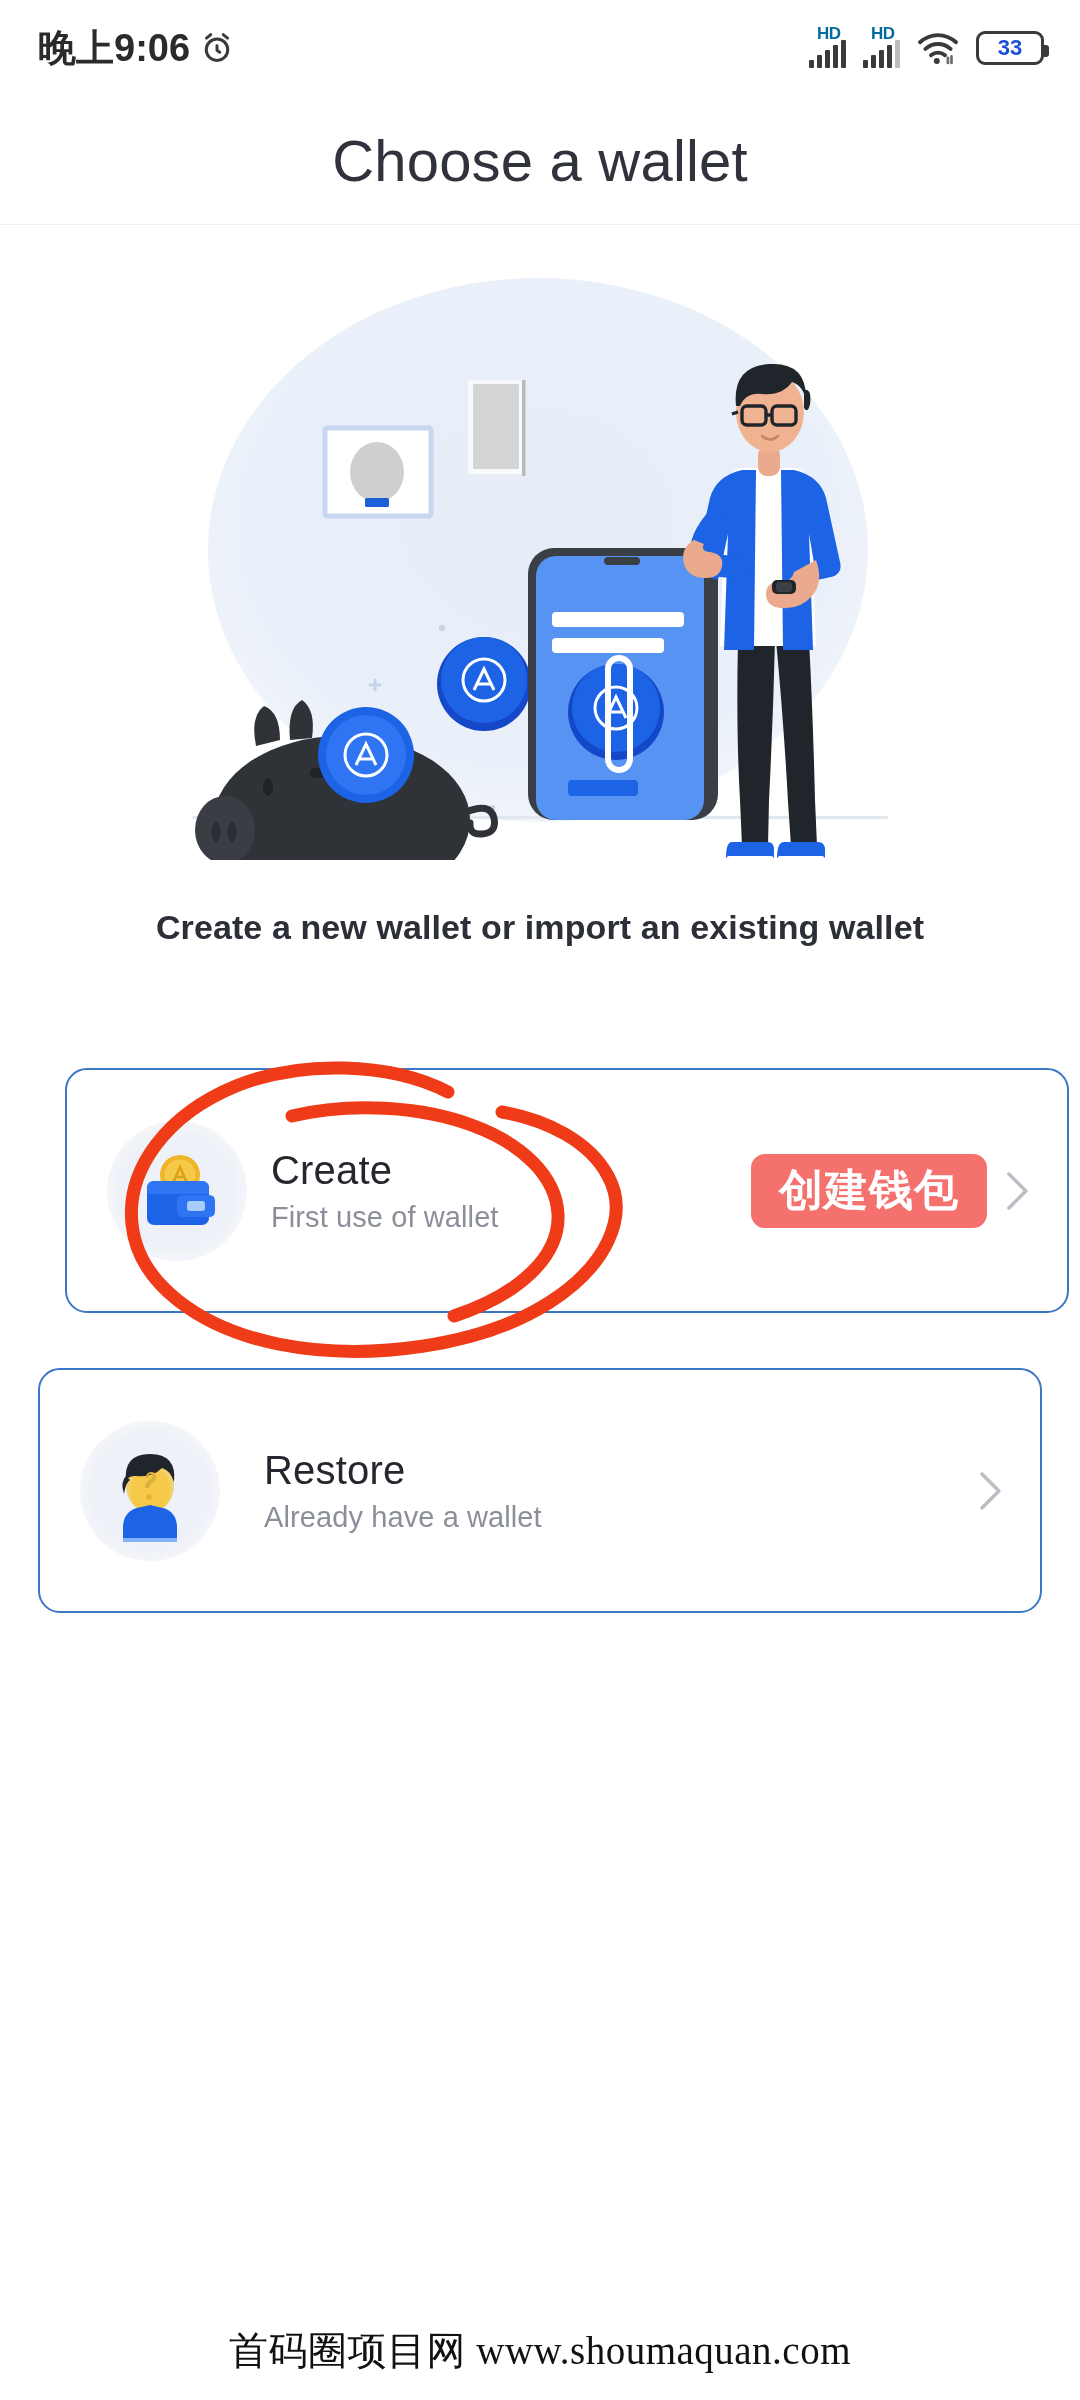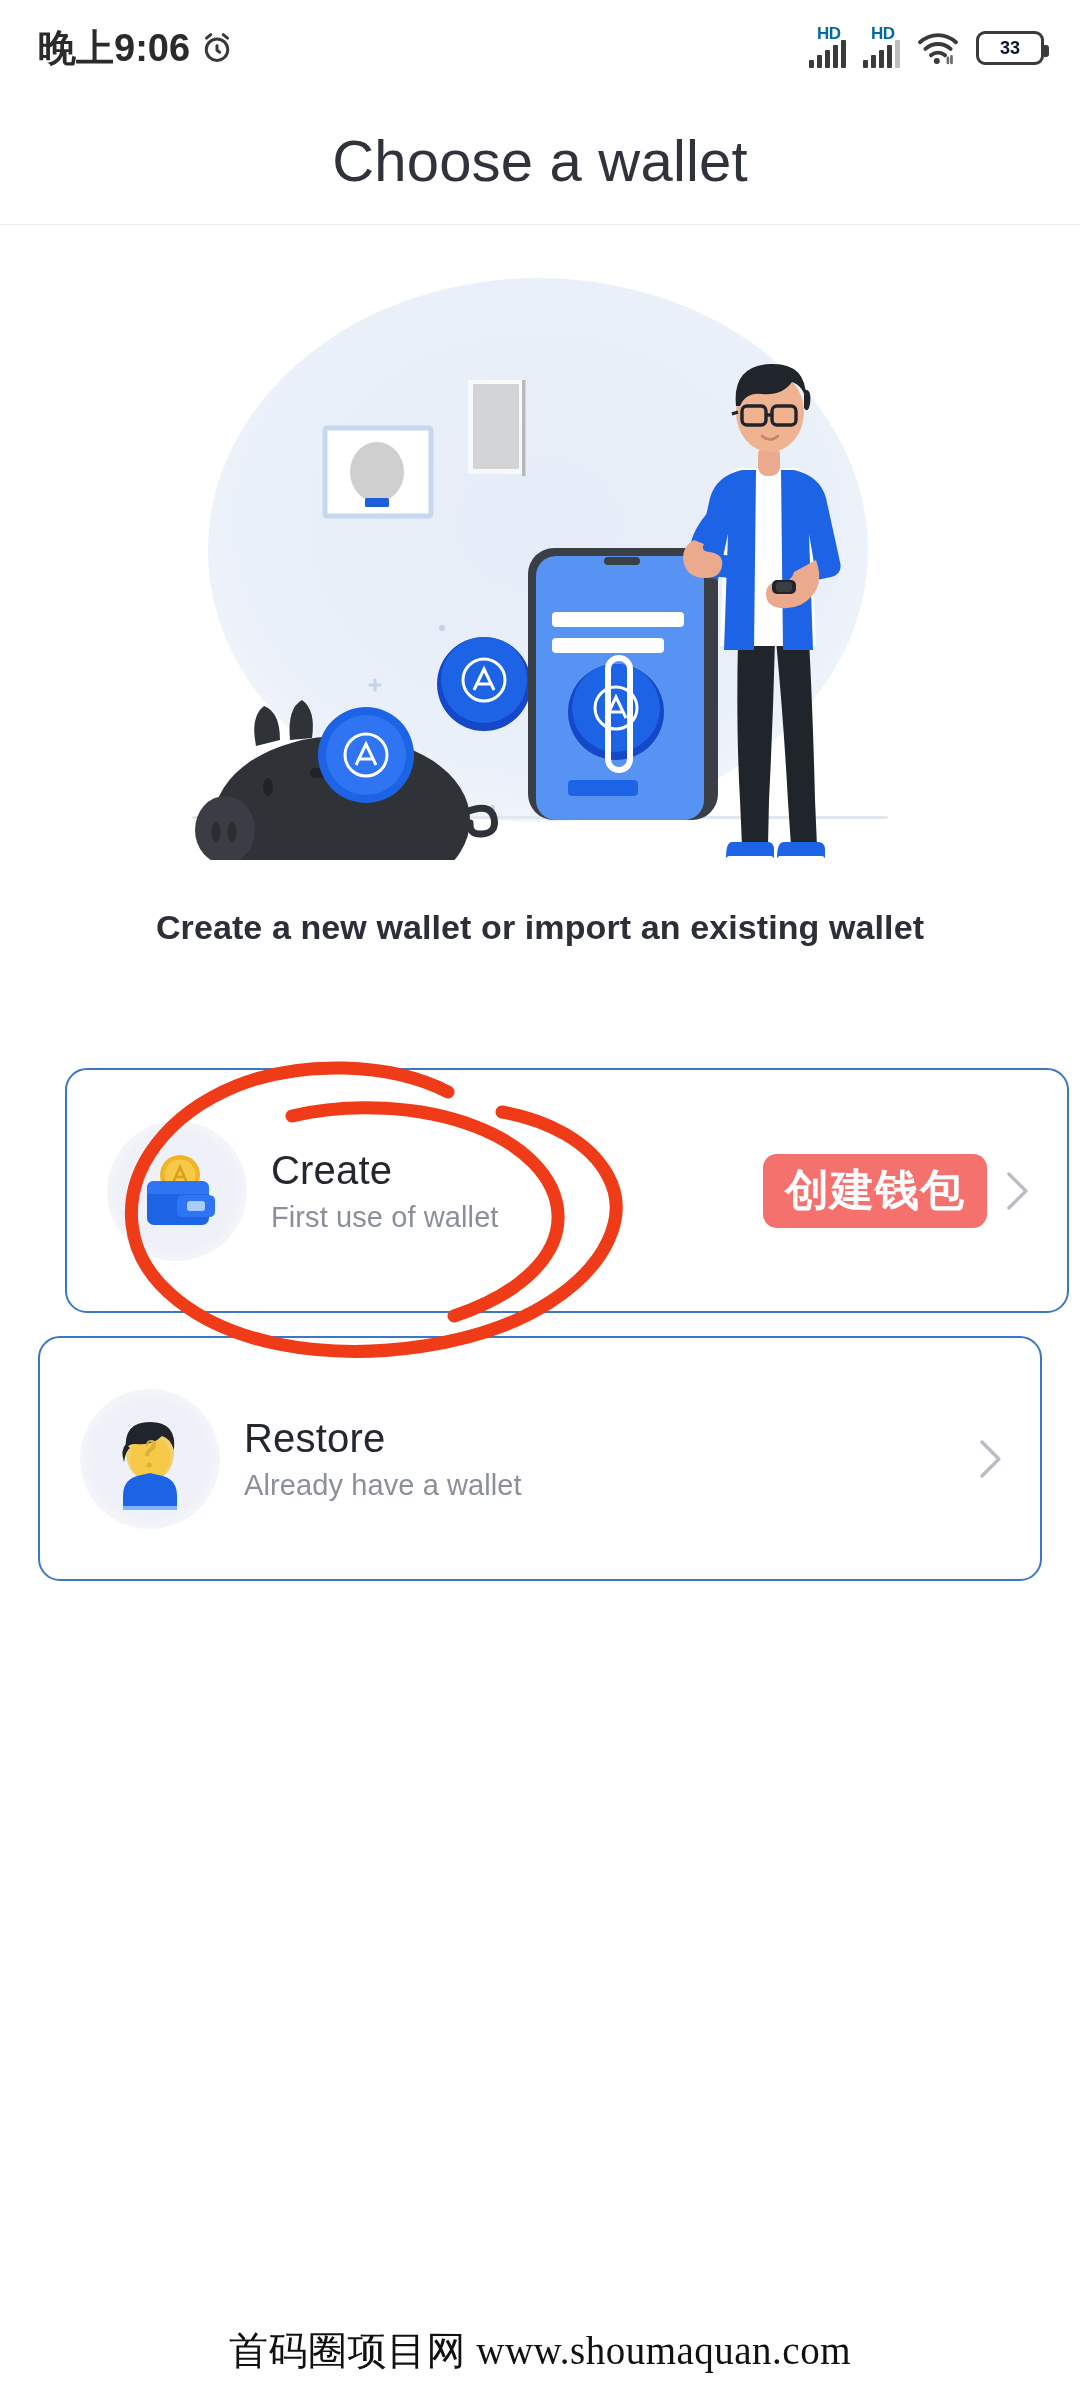--- a/index.html
+++ b/index.html
@@ -47,21 +47,21 @@
   .battery {
     position:relative; width:68px; height:34px;
     border:3.5px solid #3a3a3a; border-radius:9px;
     display:flex; align-items:center; justify-content:center;
   }
   .battery::after {
     content:""; position:absolute; right:-8px; top:11px;
     width:5px; height:12px; background:#3a3a3a; border-radius:0 3px 3px 0;
   }
   #battery-level {
-    font-size:18px; font-weight:700; color:#0f172a; line-height:1;
+    font-size:22px; font-weight:700; color:#1d4ed8; line-height:1;
   }
 
   
   #app-header {
     position:absolute; top:96px; left:0;
     width:1080px; height:129px;
     display:flex; align-items:center; justify-content:center;
     border-bottom:1.5px solid #eceef0;
     background:#ffffff;
   }
@@ -90,21 +90,21 @@
   .option-card {
     position:absolute; left:38px;
     width:1004px; height:245px;
     background:#ffffff;
     border:2px solid #3b77c4;
     border-radius:22px;
     display:flex; align-items:center;
     padding:0 34px 0 40px;
   }
   #card-create  { top:1068px;margin-left:27px; }
-  #card-restore { top:1336px; }
+  #card-restore { top:1368px;gap:20px; }
 
   .card-icon-wrap {
     position:relative;
     width:140px; height:140px; flex:0 0 140px;
     border-radius:50%;
     background:radial-gradient(circle at 50% 50%, #eef1f7 0%, #eef1f7 58%, #f7f8fb 78%, #ffffff 100%);
     display:flex; align-items:center; justify-content:center;
   }
   .card-icon-wrap svg { display:block; }
 
@@ -116,21 +116,21 @@
   .card-sub {
     margin-top:8px;
     font-size:29px; font-weight:400; color:#8b8f99;
     letter-spacing:0.1px;
   }
 
   #create-badge {
     flex:0 0 auto;
     background:#f4716e;
     border-radius:14px;
-    padding:14px 22px 16px;
+    padding:14px 28px 16px;
     margin-right:12px;
     font-size:44px; font-weight:700; color:#ffffff;
     letter-spacing:1px; line-height:1;
     font-family:"DejaVu Sans", "Liberation Sans", sans-serif;
   }
 
   .chevron-icon { flex:0 0 auto; width:34px; height:46px; display:block; }
 
   
   #annotation-overlay {

